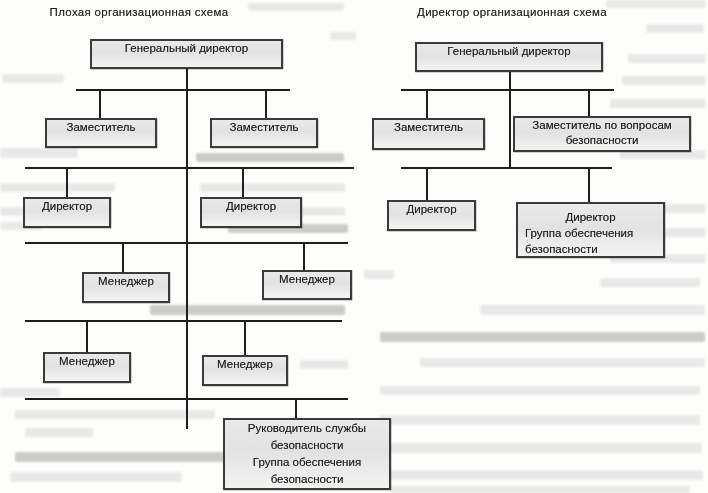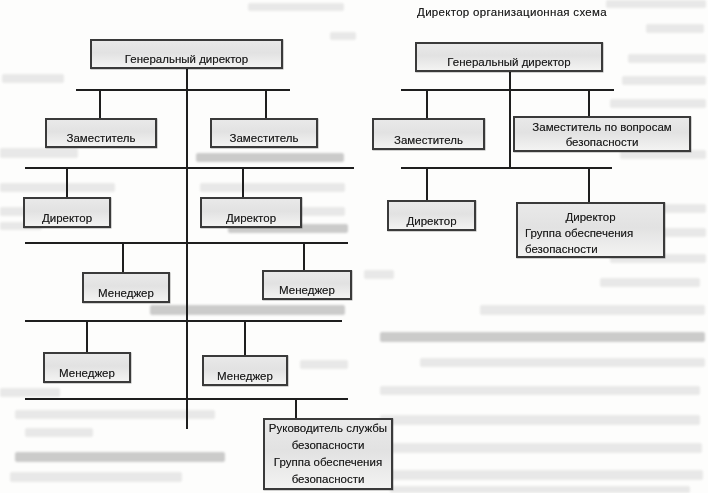--- a/index.html
+++ b/index.html
@@ -24,21 +24,21 @@
     text-shadow: 0 0 0.5px rgba(40,40,40,0.55);
   }
   
   .node {
     position: absolute; z-index: 3;
     box-sizing: border-box;
     background: linear-gradient(180deg, #e9e9e9 0%, #e2e2e2 45%, #f3f3f2 100%);
     border: 2px solid #3a3a3a;
     box-shadow: 0.5px 0.5px 0 rgba(0,0,0,0.35);
     display: flex; flex-direction: column;
-    align-items: center; justify-content: flex-end;
+    align-items: center; justify-content: flex-start;
     font-size: 11.5px; color: #1b1b1b;
     text-align: center; line-height: 15px;
     text-shadow: 0 0 0.5px rgba(40,40,40,0.55);
   }
   .node .lbl { white-space: pre-line; }
   .node.tall { line-height: 17px; }
   .node.dir-sec { justify-content: flex-start; padding-top: 5px; line-height: 16px; }
   .node.dir-sec .rest { align-self: flex-start; text-align: left; padding-left: 7px; }
   
   .sm {
@@ -113,20 +113,21 @@
 
     <line x1="510" y1="72" x2="510" y2="168"></line>
     <line x1="401" y1="90" x2="614" y2="90"></line>
     <line x1="427" y1="90" x2="427" y2="118"></line>
     <line x1="589" y1="90" x2="589" y2="117"></line>
     <line x1="401" y1="168" x2="612" y2="168"></line>
     <line x1="427" y1="168" x2="427" y2="201"></line>
     <line x1="589" y1="168" x2="589" y2="203"></line>
   </svg>
 
+  <div class="chart-title" style="left:28px; top:6px; width:222px;">Плохая организационная схема</div>
   <div class="chart-title" style="left:406px; top:6px; width:212px;">Директор организационная схема</div>
 
   <div class="node" style="left:90px; top:39px; width:193px; height:30px;">
     <span class="lbl">Генеральный директор</span>
   </div>
   <div class="node" style="left:45px; top:118px; width:112px; height:30px;">
     <span class="lbl">Заместитель</span>
   </div>
   <div class="node" style="left:210px; top:118px; width:108px; height:30px;">
     <span class="lbl">Заместитель</span>
@@ -142,21 +143,21 @@
   </div>
   <div class="node" style="left:262px; top:270px; width:90px; height:30px;">
     <span class="lbl">Менеджер</span>
   </div>
   <div class="node" style="left:43px; top:352px; width:88px; height:31px;">
     <span class="lbl">Менеджер</span>
   </div>
   <div class="node" style="left:202px; top:355px; width:86px; height:31px;">
     <span class="lbl">Менеджер</span>
   </div>
-  <div class="node tall" style="left:223px; top:418px; width:130px; height:72px;margin-left:40px;">
+  <div class="node tall" style="left:223px; top:418px; width:168px; height:72px;">
     <span class="lbl">Руководитель службы
 безопасности
 Группа обеспечения
 безопасности</span>
   </div>
 
   <div class="node" style="left:415px; top:42px; width:188px; height:30px;">
     <span class="lbl">Генеральный директор</span>
   </div>
   <div class="node" style="left:372px; top:118px; width:113px; height:32px;">

